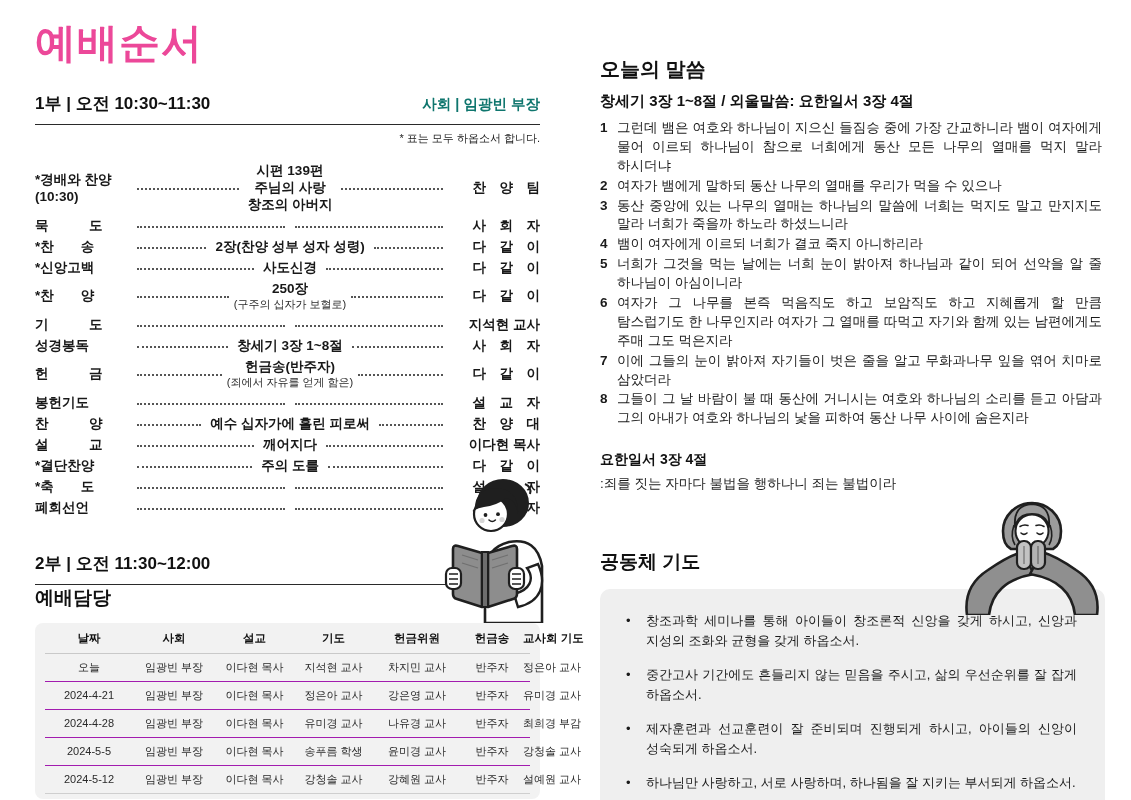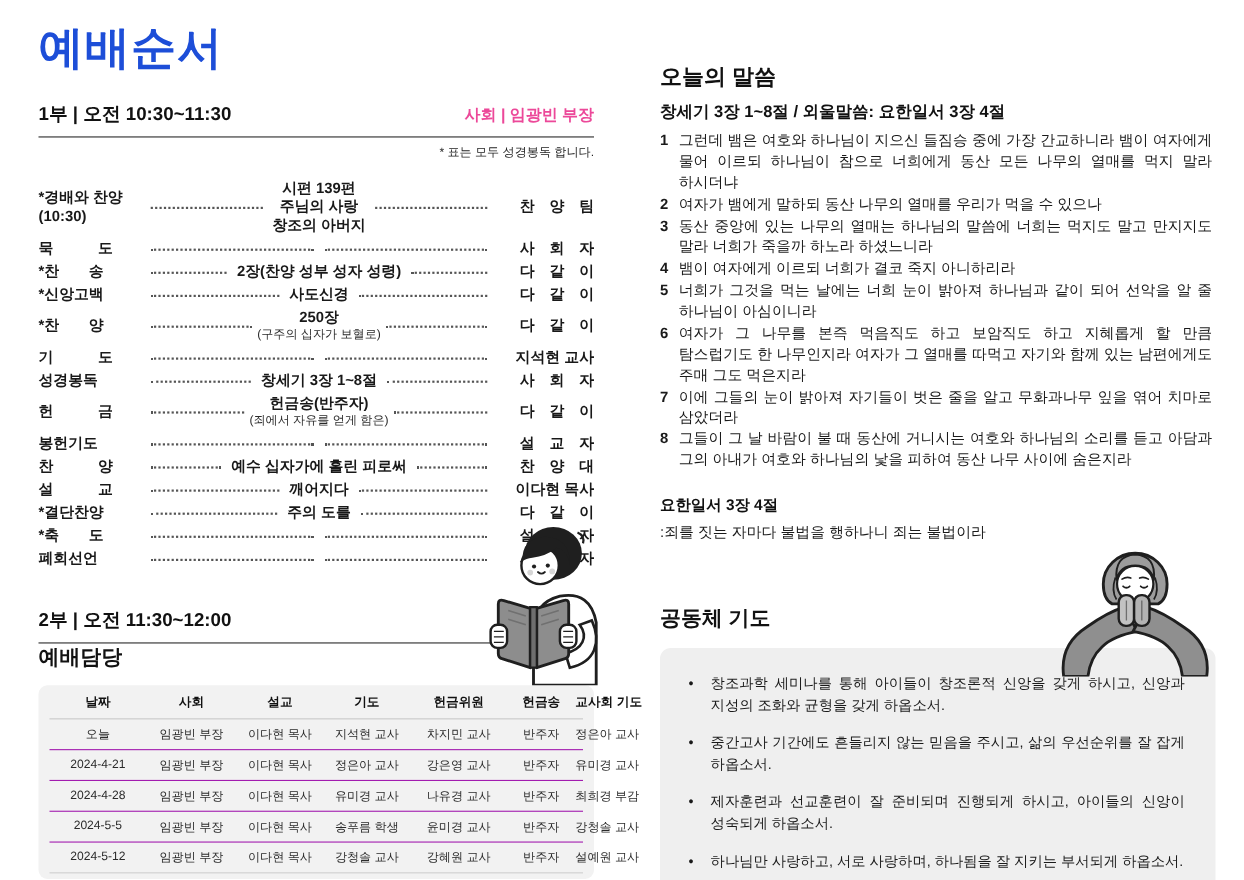--- a/index.html
+++ b/index.html
@@ -2,24 +2,24 @@
 <html><head>
 <meta charset="utf-8">
 <style>
   html,body{margin:0;padding:0;background:#e9e9e9;}
   .page{
     position:relative;width:1131px;height:800px;background:#ffffff;
     font-family:"Liberation Sans",sans-serif;color:#1c1c1c;overflow:hidden;
   }
   
   .left-col{position:absolute;left:35px;top:22px;width:505px;}
-  .doc-title{font-size:41px;font-weight:900;letter-spacing:1px;line-height:1.05;color:#1d4ed8;}
+  .doc-title{font-size:41px;font-weight:900;letter-spacing:1px;line-height:1.05;color:#ec4899;}
   .part-header{display:flex;justify-content:space-between;align-items:baseline;margin-top:27px;}
   .part-label{font-size:17px;font-weight:800;color:#111;}
-  .part-right{font-size:14.5px;font-weight:700;color:#ec4899;}
+  .part-right{font-size:14.5px;font-weight:700;color:#0f766e;}
   .rule{border:none;border-top:1.6px solid #2a2a2a;margin:9px 0 0 0;}
   .standing-note{margin-top:6px;font-size:11px;color:#222;text-align:right;}
   
   .order-list{margin-top:16px;display:flex;flex-direction:column;gap:4px;}
   .order-row{display:flex;align-items:center;font-size:13.5px;line-height:1.26;}
   .o-label{width:97px;flex:0 0 97px;white-space:pre-line;font-weight:600;color:#181818;}
   .o-mid{flex:1;display:flex;align-items:center;min-width:0;}
   .leader{flex:1;height:1px;border-bottom:2px dotted #555;position:relative;top:1px;margin:0 5px;}
   .o-center{text-align:center;}
   .o-main{white-space:pre-line;font-weight:600;color:#181818;padding:0 4px;}
@@ -65,21 +65,21 @@
 <div class="page">
 
   <div class="left-col">
     <div class="doc-title">예배순서</div>
 
     <div class="part-header">
       <span class="part-label">1부 | 오전 10:30~11:30</span>
       <span class="part-right">사회 | 임광빈 부장</span>
     </div>
     <hr class="rule">
-    <div class="standing-note">* 표는 모두 성경봉독 합니다.</div>
+    <div class="standing-note">* 표는 모두 하옵소서 합니다.</div>
 
     <div class="order-list">
 
         <div class="order-row">
           <div class="o-label">*경배와 찬양
 (10:30)</div>
           <div class="o-mid">
             <span class="leader"></span>
             <div class="o-center">
               <div class="o-main">시편 139편

